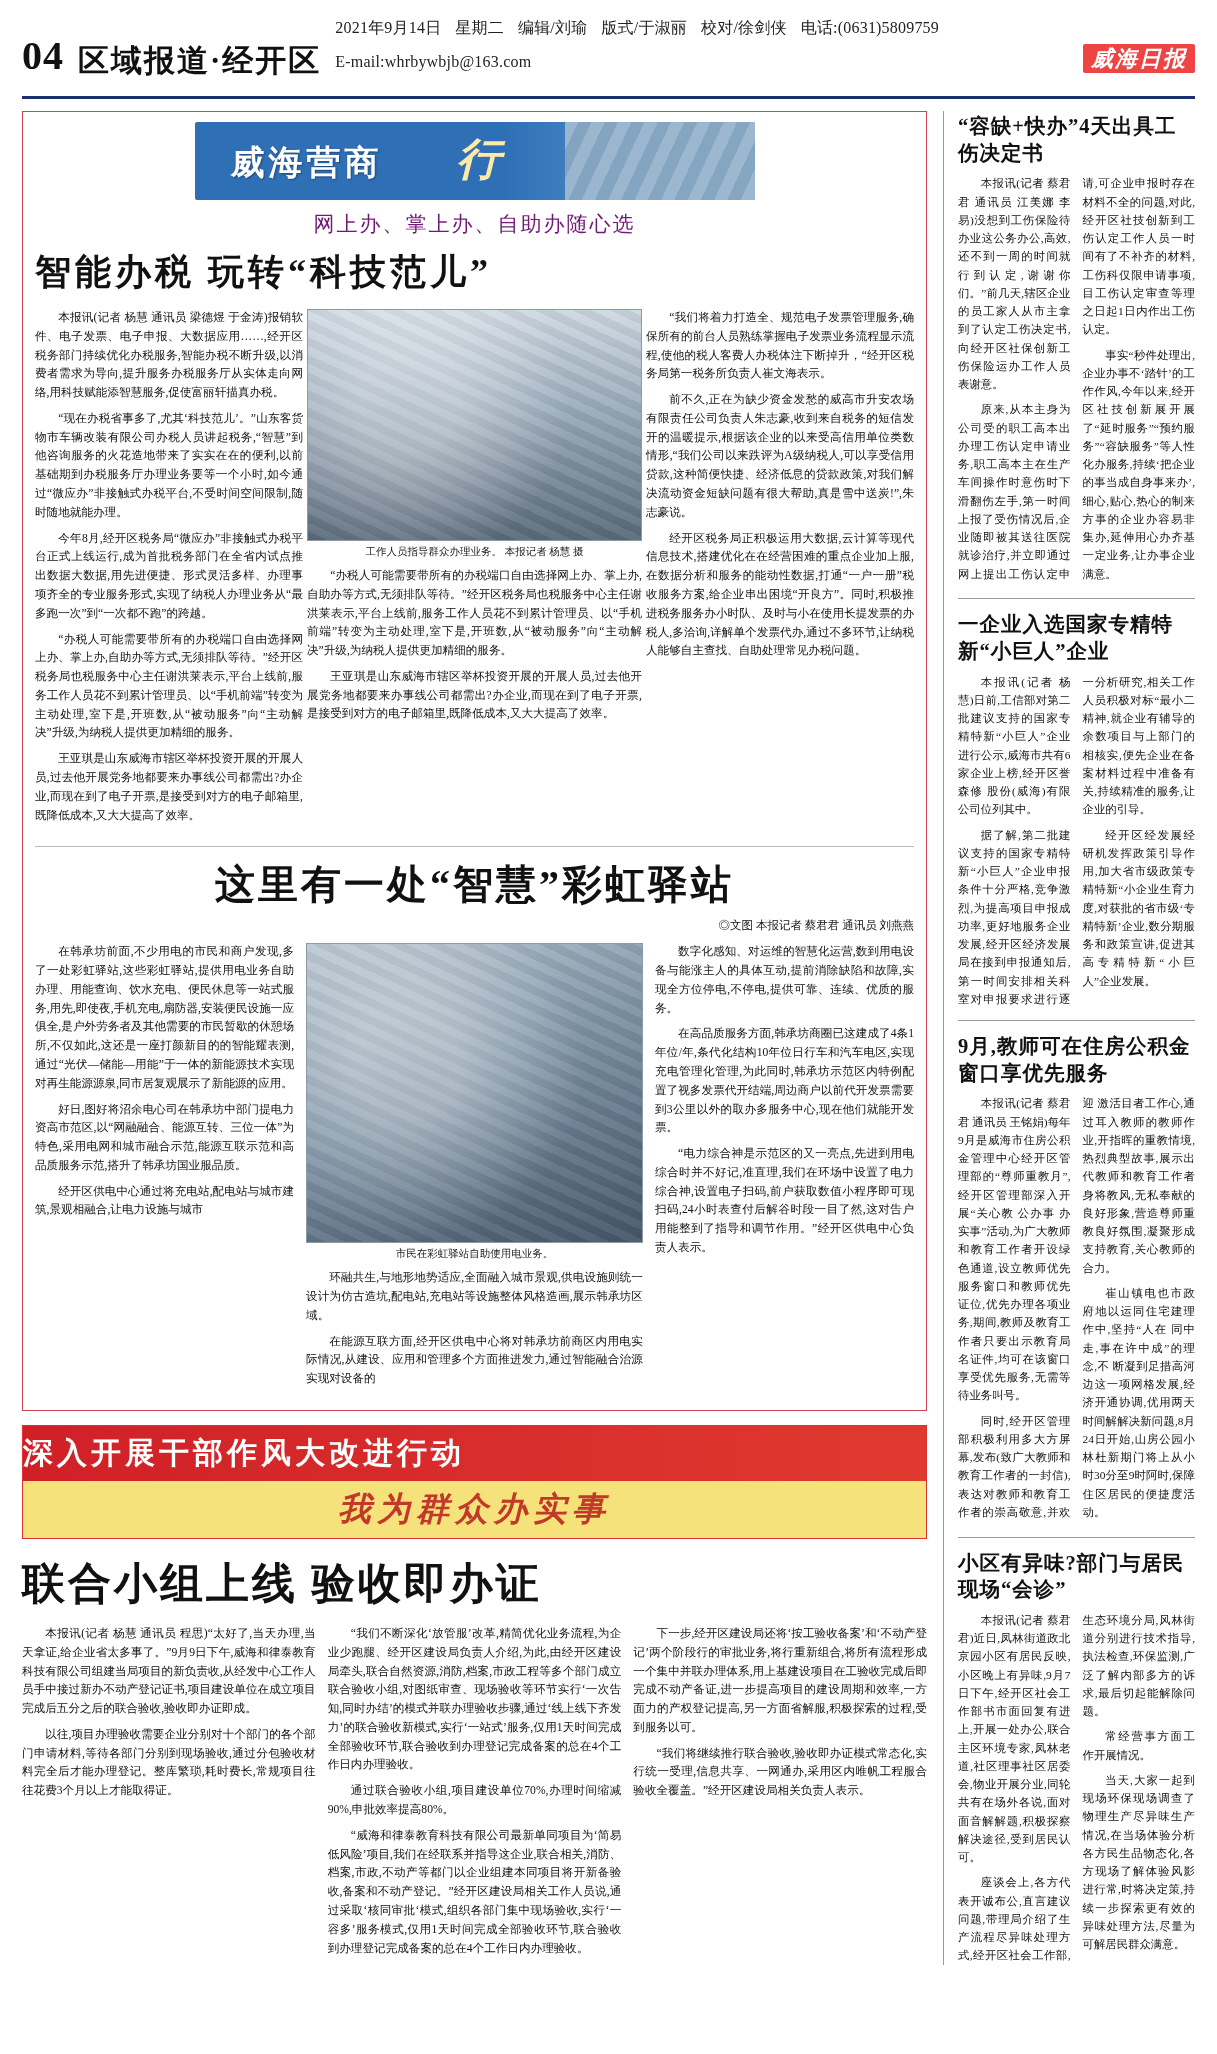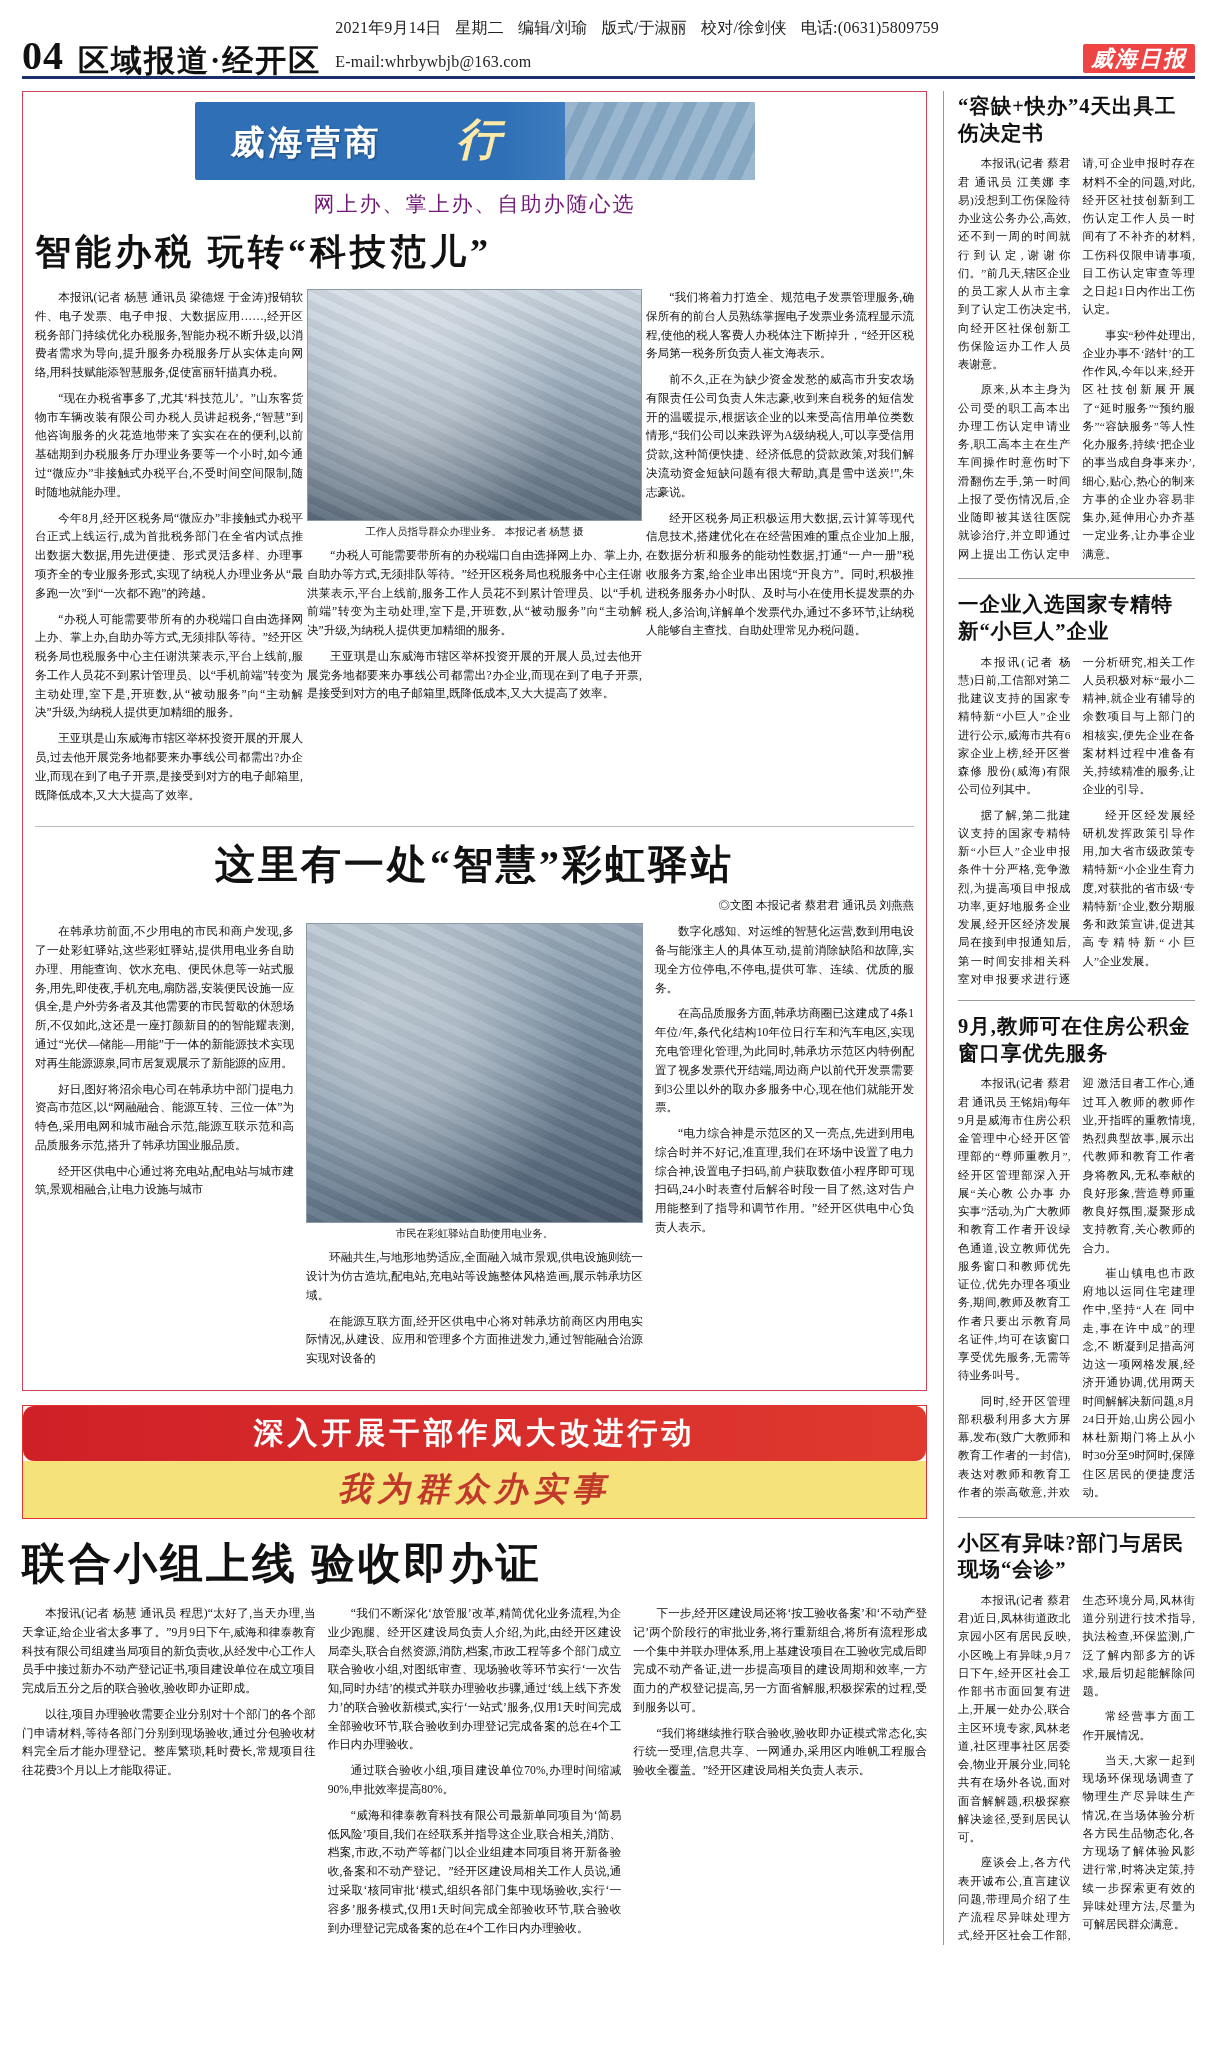--- a/index.html
+++ b/index.html
@@ -6,21 +6,21 @@
   html, body { margin:0; padding:0; }
   body {
     width:1217px;
     background:#ffffff;
     font-family:"Liberation Serif", serif;
     color:#111;
   }
   .page { width:1217px; padding:18px 22px 10px 22px; }
 
   
-  .masthead { display:flex; align-items:flex-end; gap:14px; border-bottom:3px solid #1a2f6b; padding-bottom:0; }
+  .masthead { display:flex; align-items:flex-end; gap:14px; border-bottom:3px solid #1a2f6b; padding-bottom:20px; }
   .page-num { font-size:40px; font-weight:bold; color:#111; line-height:1; letter-spacing:1px;}
   .section-title { font-size:31px; font-weight:bold; letter-spacing:2px; line-height:1; }
   .mast-meta { flex:1; font-size:16px; color:#222; letter-spacing:.2px; padding-bottom:5px; display:flex; gap:14px; flex-wrap:wrap; }
   .mast-logo { font-size:22px; font-weight:bold; color:#c0392b; letter-spacing:2px; padding-bottom:2px; }
   .mast-logo .lg { background:#ef4444; color:#fff; padding:2px 8px; border-radius:2px;font-style:italic;}
 
   
   .body-grid { display:grid; grid-template-columns: 1fr 252px; gap:16px; margin-top:12px; }
 
   
@@ -57,21 +57,21 @@
 
   .head2 { text-align:center; font-size:40px; font-weight:bold; letter-spacing:3px; margin:8px 0 6px 0; }
   .byline { text-align:right; font-size:11.5px; margin-bottom:10px; }
 
   .art2 { display:grid; grid-template-columns: 1fr 1.3fr 1fr; gap:12px; }
   .photo.p2 { height:300px;
      background:linear-gradient(160deg,#b9c6d2 0%, #7e93a6 45%, #46566a 100%);}
 
   
   .campaign { margin-top:14px; border:1px solid #d33; }
-  .campaign-top { background:linear-gradient(90deg,#cf2027,#e03a2f); color:#fff; text-align:center; font-size:30px; font-weight:bold; letter-spacing:4px; padding:7px 10px;border-radius:11px; }
+  .campaign-top { background:linear-gradient(90deg,#cf2027,#e03a2f); color:#fff; font-size:30px; font-weight:bold; letter-spacing:4px; padding:7px 0; }
   .campaign-bot { background:#f6e27a; color:#c0392b; text-align:center; font-size:33px; font-weight:bold; letter-spacing:6px; padding:6px 0; font-family:"Liberation Serif", serif; font-style:italic;}
 
   .head3 { font-size:43px; font-weight:bold; letter-spacing:3px; margin:16px 0 12px 0; }
   .art3 { display:grid; grid-template-columns: 1fr 1fr 1fr; gap:12px; }
 
   
   .right-col { border-left:1px solid #999; padding-left:14px; }
   .r-head { font-size:20.5px; font-weight:bold; line-height:1.3; letter-spacing:1px; margin:0 0 8px 0; }
   .r-head.first { margin-top:2px; }
   .r-body { font-size:11.4px; line-height:1.6; text-align:justify; columns:2; column-gap:12px; }

